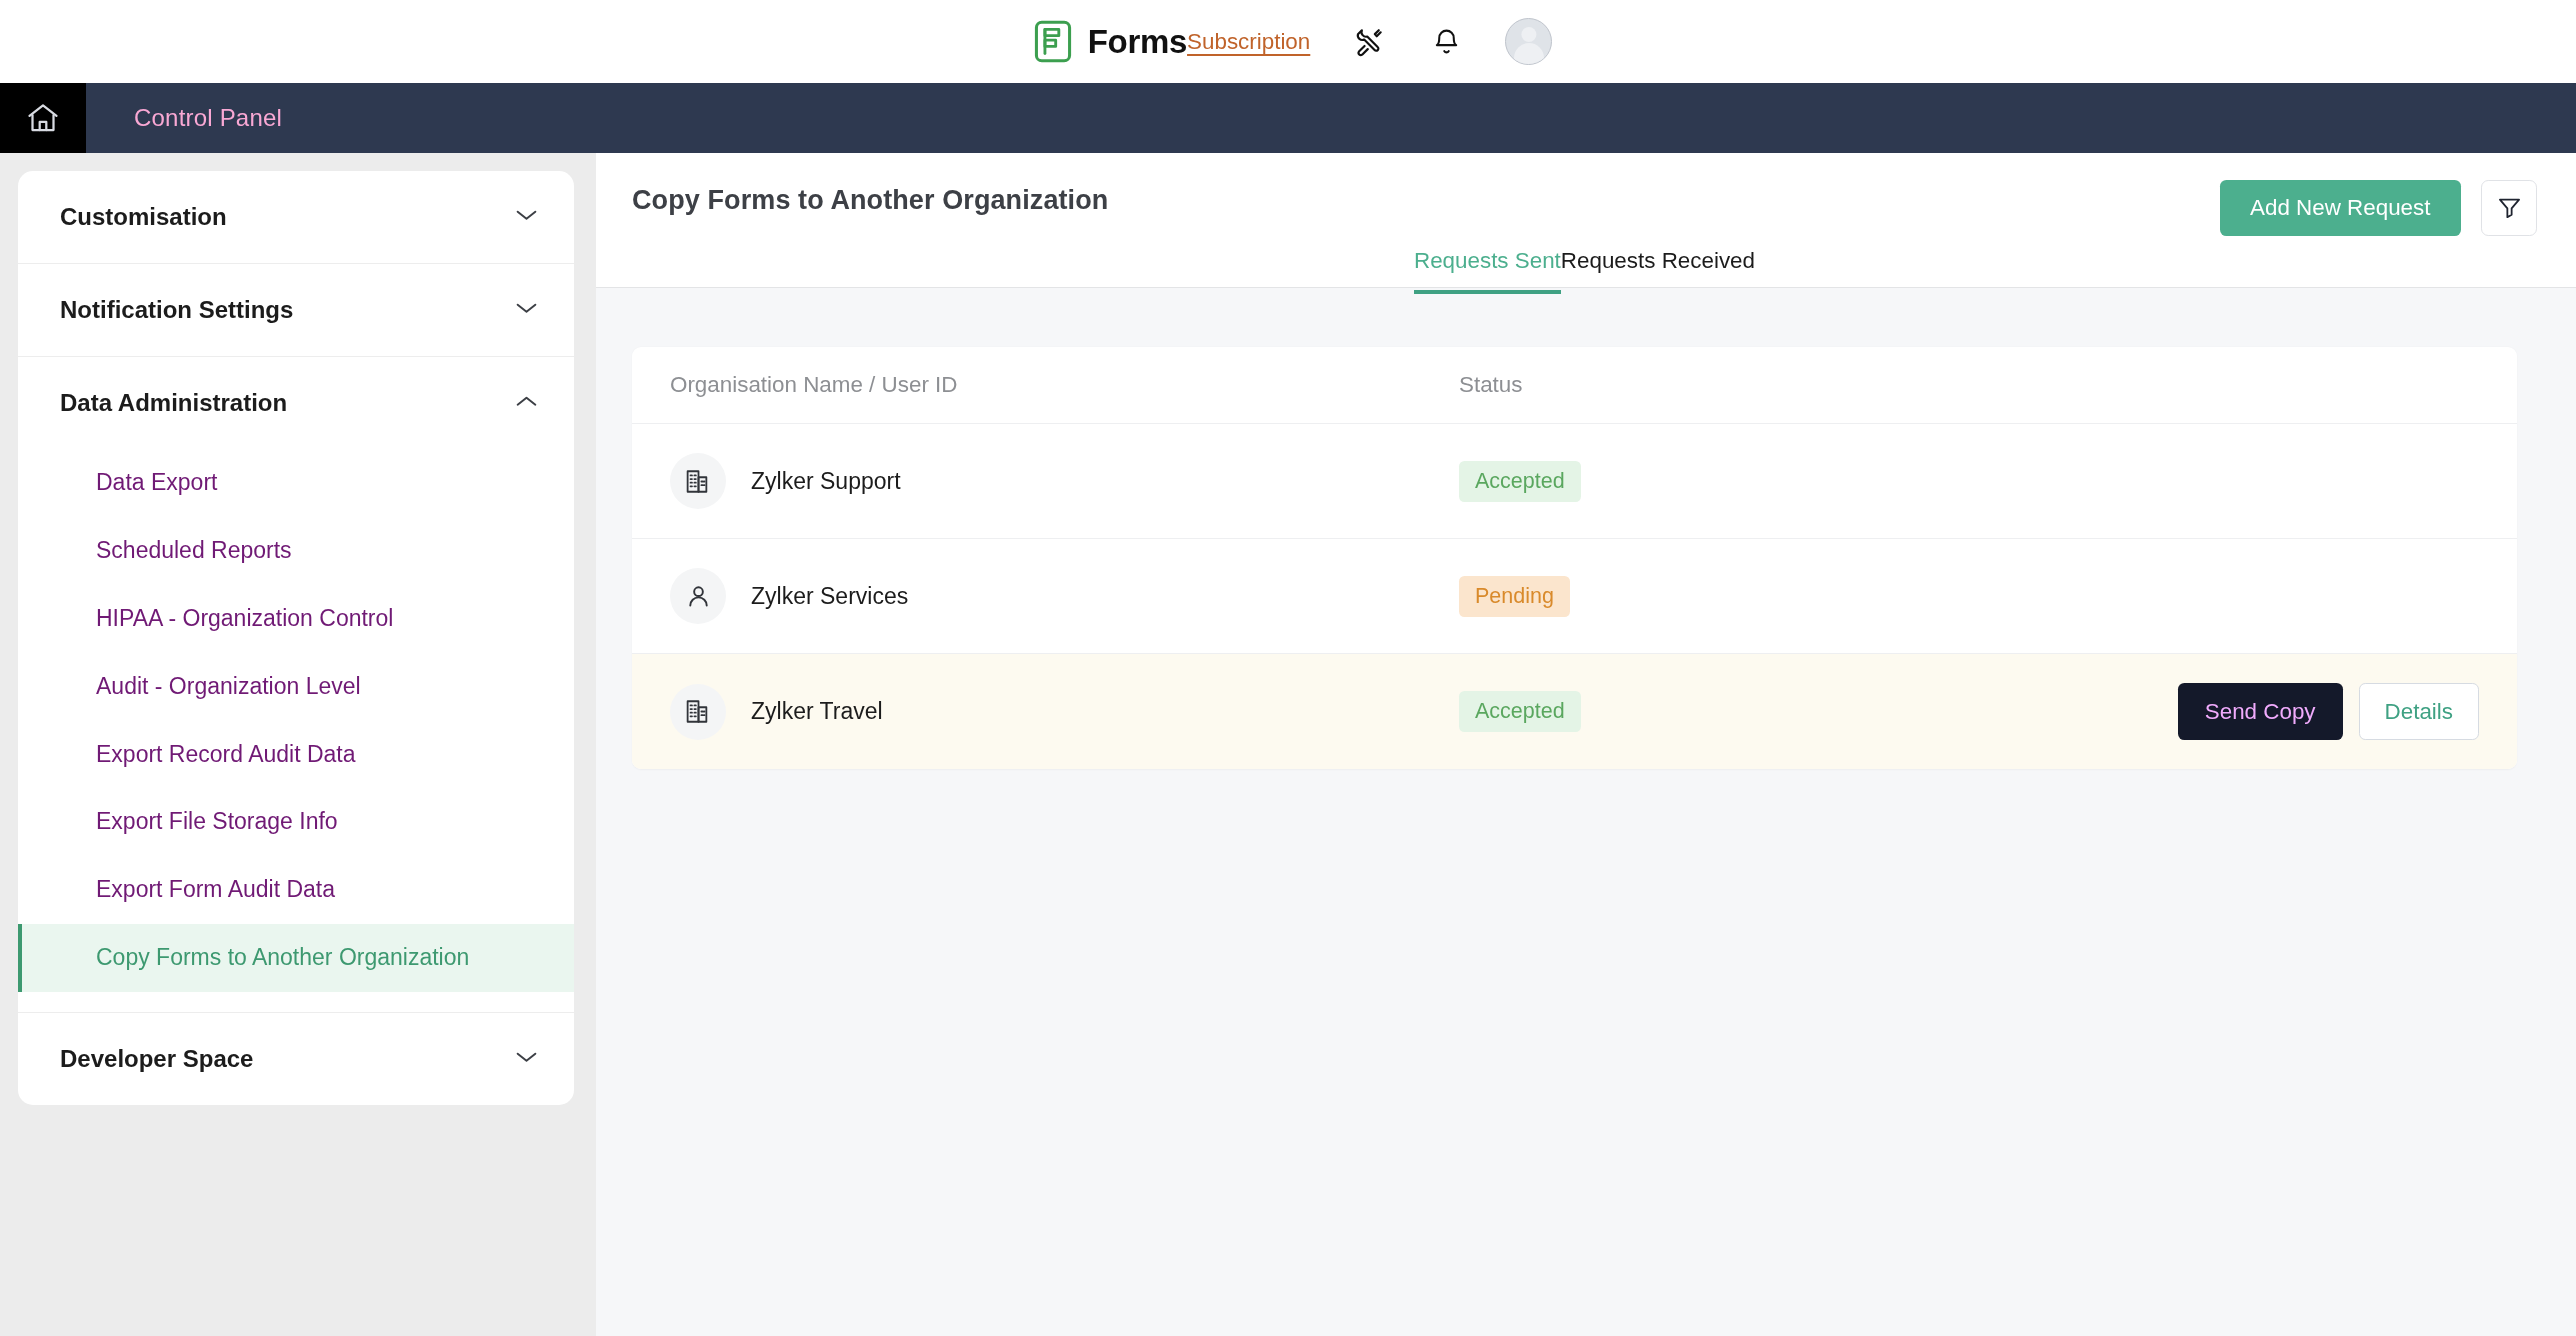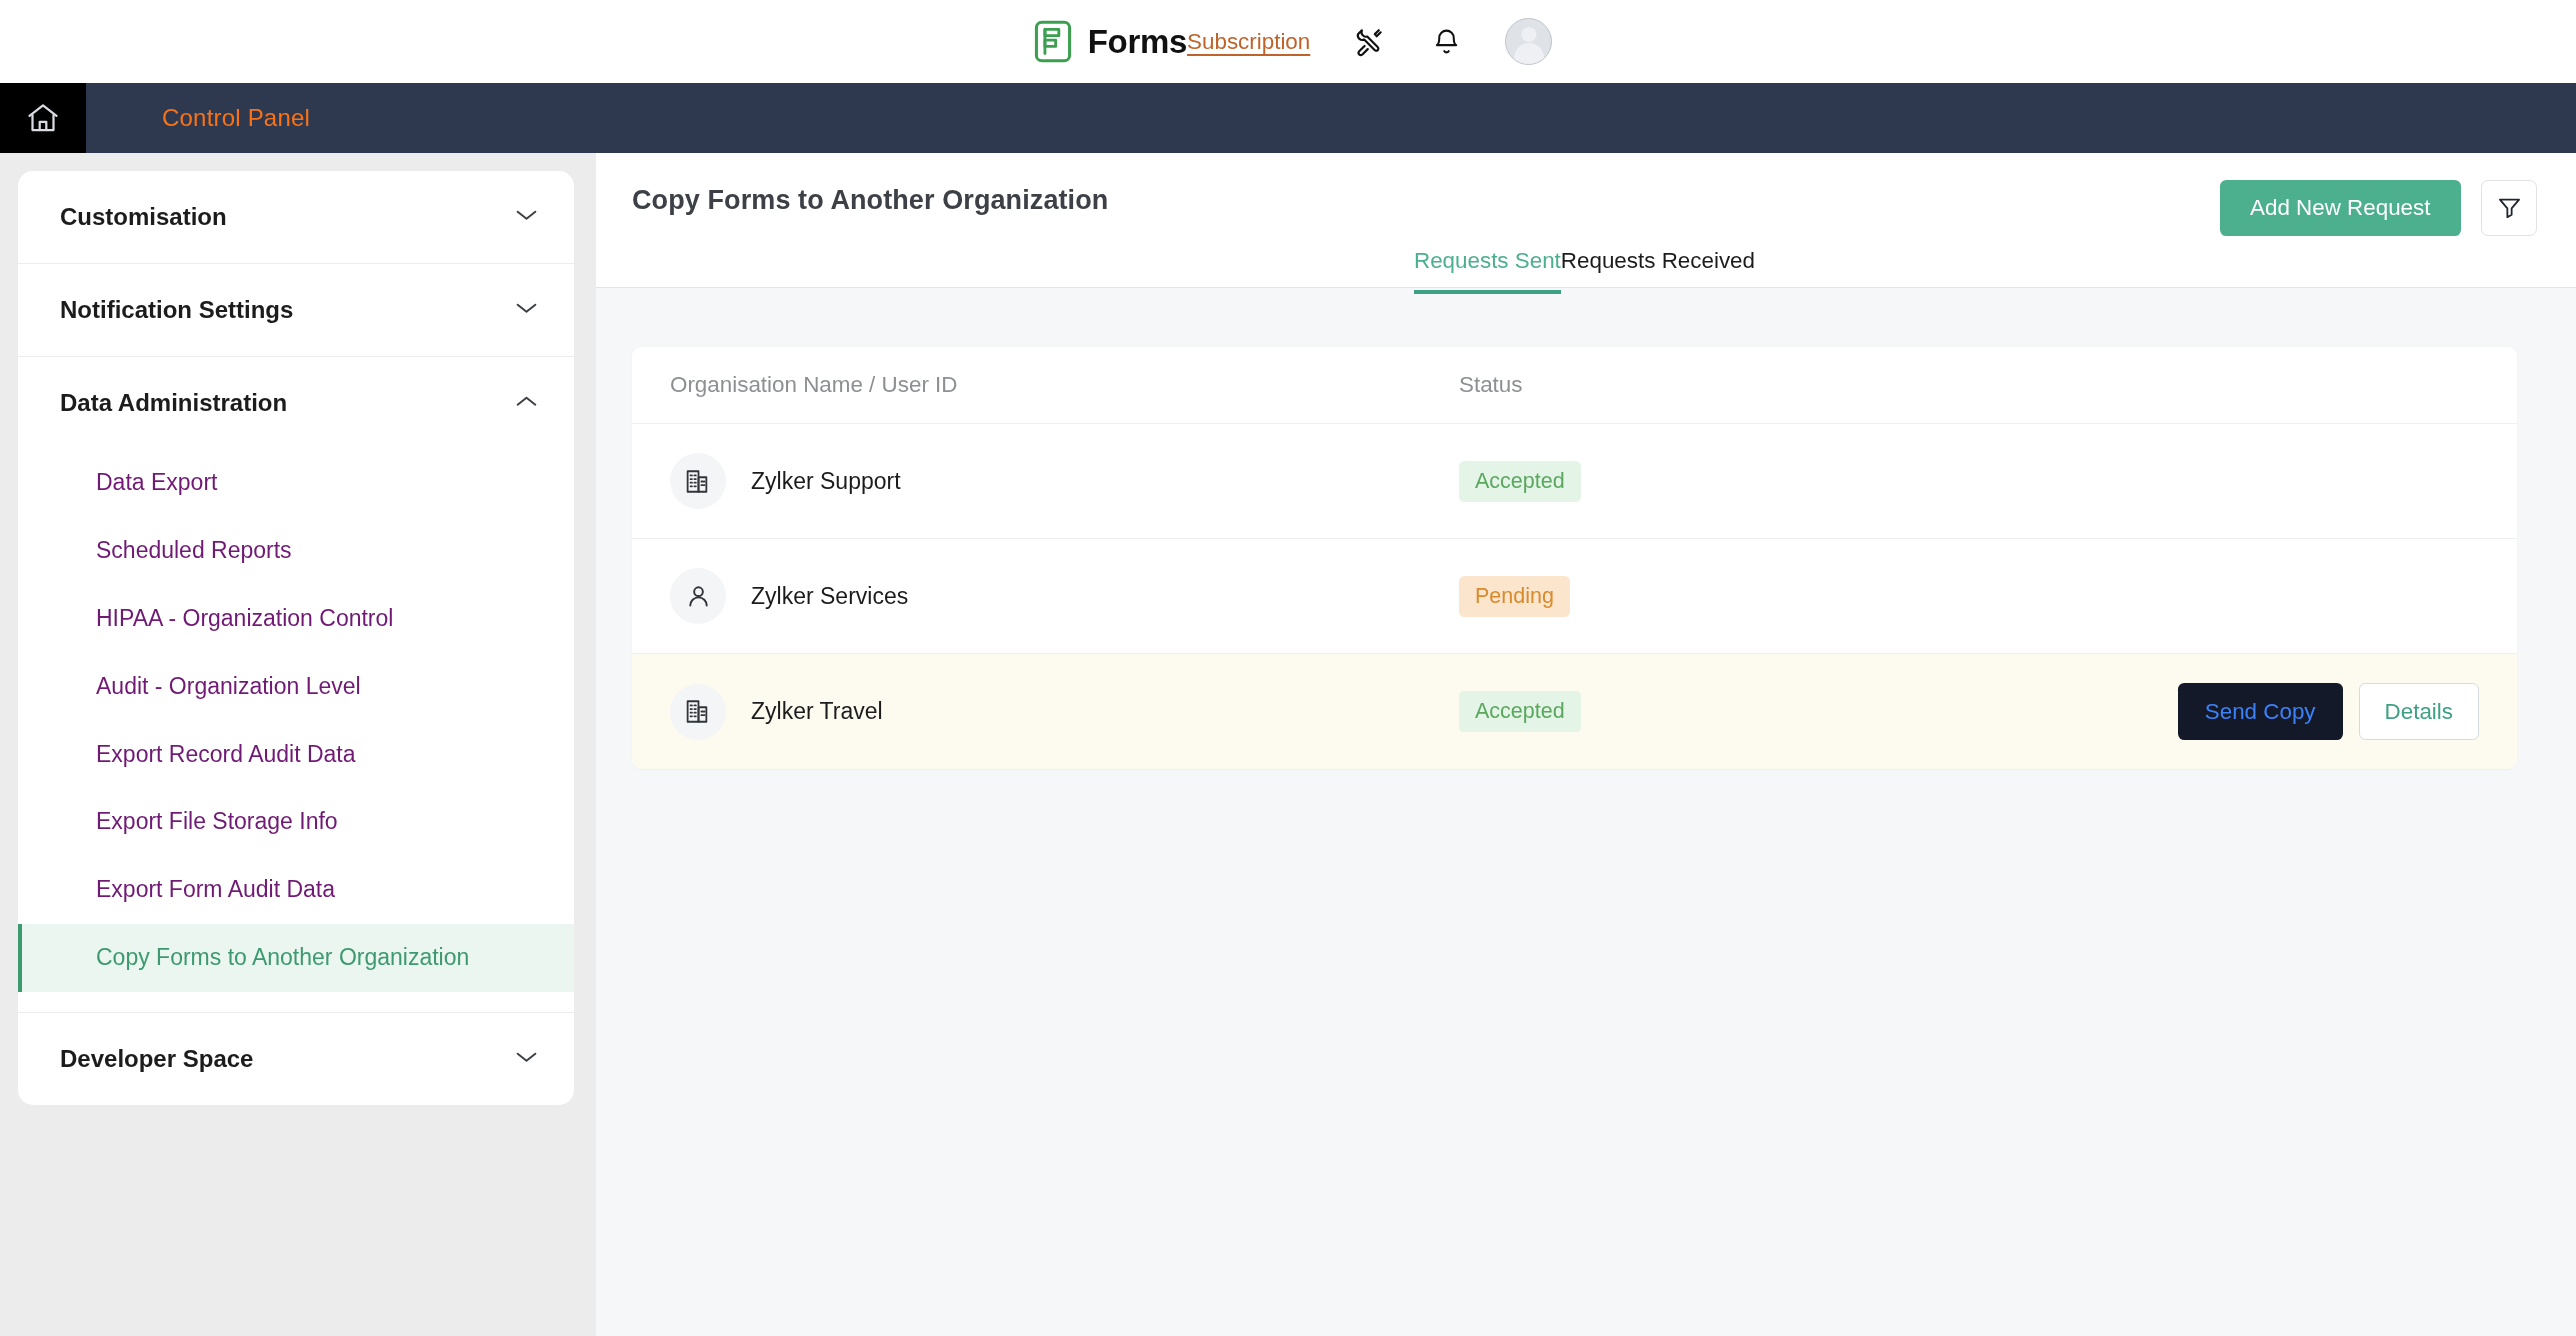--- a/index.html
+++ b/index.html
@@ -72,22 +72,22 @@
   }
   .home-box {
     width: 86px;
     background: #000000;
     display: flex; align-items: center; justify-content: center;
     cursor: pointer;
     flex: 0 0 86px;
   }
   .cp-title {
     display: flex; align-items: center;
-    padding-left: 76px;
-    color: #f97316;
+    padding-left: 48px;
+    color: #f9a8d4;
     font-size: 24px;
     letter-spacing: 0.2px;
   }
 
   
   .body-wrap {
     display: flex;
     height: calc(1336px - 83px - 70px);
     background: #ececec;
   }
@@ -250,21 +250,21 @@
   }
   .badge-accepted { background: #e4f4e6; color: #5aa75f; }
   .badge-pending { background: #fbe5cd; color: #d98a2b; }
   .cell-actions {
     flex: 0 0 auto;
     display: flex; align-items: center; gap: 16px;
     margin-left: auto;
   }
   .btn-dark {
     background: #14192a;
-    color: #3b82f6;
+    color: #f0abfc;
     border: none;
     border-radius: 6.3px;
     font-size: 22.4px;
     font-family: inherit;
     padding: 15.2px 27px;
     cursor: pointer;
     white-space: nowrap;
   }
   .btn-ghost {
     background: #ffffff;

